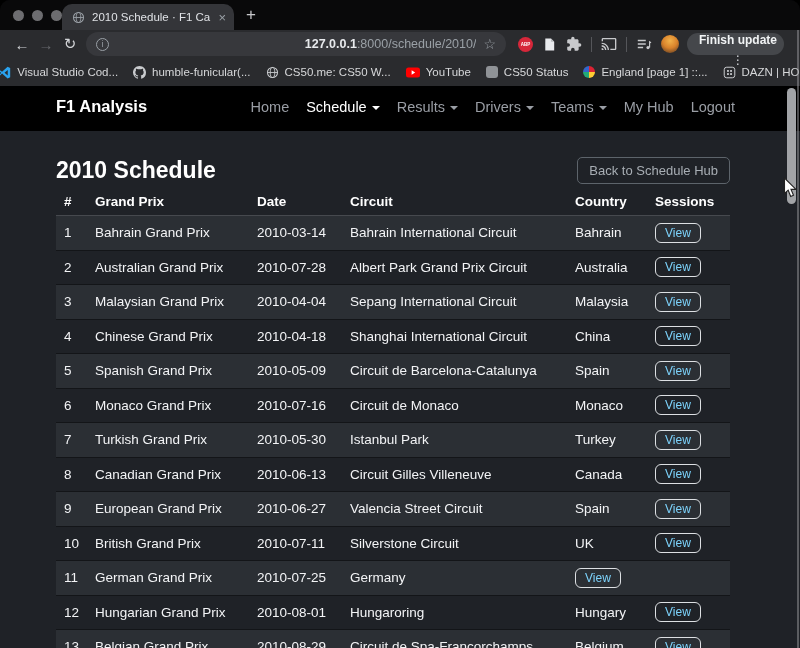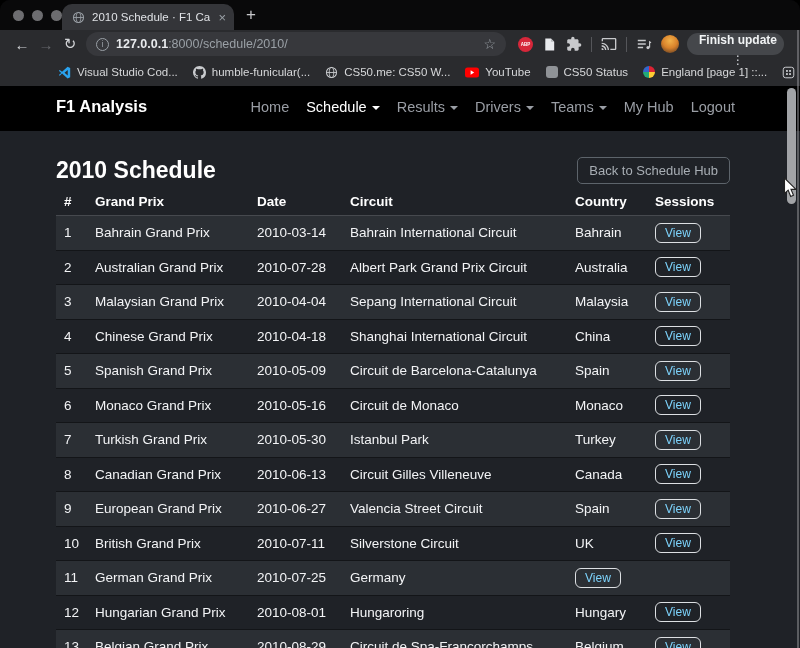--- a/index.html
+++ b/index.html
@@ -20,37 +20,37 @@
   .newtab { position:absolute; left:246px; top:4px; color:#c8c9cc; font-size:17px; line-height:22px; }
 
   
   .toolbar { height:28px; background:#2a2b2e; display:flex; align-items:center; padding:0 10px; }
   .nav-glyph { width:24px; text-align:center; font-size:15px; color:#d3d5d8; }
   .nav-glyph.disabled { color:#65676b; }
   .omnibox { flex:0 0 420px; height:24px; margin:0 6px 0 4px; background:#37383c;
     border-radius:12px; display:flex; align-items:center; padding:0 10px; gap:7px; }
   .info-badge { width:13px; height:13px; border:1.2px solid #9aa0a6; border-radius:50%;
     color:#9aa0a6; font-size:8.5px; line-height:11px; text-align:center; flex:0 0 auto; }
-  .url { font-size:12.5px; white-space:nowrap; overflow:hidden; flex:1; color:#9aa0a6; }
+  .url { font-size:12.5px; white-space:nowrap; overflow:hidden; flex:1; color:#9aa0a6;text-align:right; }
   .url b { color:#e8eaed; font-weight:600; }
   .star { color:#9aa0a6; font-size:14px; }
   .ext-cluster { display:flex; align-items:center; gap:9px; margin-left:6px; }
   .abp { width:15px; height:15px; border-radius:50%; background:#d6273a; color:#fff;
     font-size:4.5px; font-weight:bold; display:flex; align-items:center; justify-content:center; }
   .vsep { width:1px; height:15px; background:#55565a; }
   .avatar { width:18px; height:18px; border-radius:50%;
     background:radial-gradient(circle at 50% 32%, #f2b24a 0%, #d9822b 48%, #4a3222 100%); }
   .update-pill { height:22px; margin-left:8px; background:#45474b; border-radius:11px;
     display:flex; align-items:center; gap:6px; padding:0 7px 0 12px;flex-direction:column; }
   .update-pill .lbl { color:#f1f3f4; font-size:12px; font-weight:600; white-space:nowrap; }
   .update-pill .dots { color:#dadce0; font-size:12px; }
 
   
   .bookmarks { height:28px; background:#2a2b2e; display:flex; align-items:center;
-    padding:0 28px; gap:15px; }
+    padding:0 12px; gap:15px;justify-content:center; }
   .bm { display:flex; align-items:center; gap:6px; color:#d7d8da; font-size:11.5px; white-space:nowrap; }
   .bm svg, .bm .favbox { flex:0 0 auto; }
   .favbox { width:12px; height:12px; border-radius:3px; }
   .cs50status-fav { background:#8f9296; }
   .england-fav { background:conic-gradient(#d23 0 25%, #fc3 0 50%, #2a7 0 75%, #36c 0 100%); border-radius:50%; }
   .bm-spacer { flex:1; }
 
   
   .page { position:relative; height:562px; background:#1f2227; overflow:hidden; }
   .site-nav { height:45px; background:#000; display:flex; align-items:center; padding:0 65px 4px 56px; }
@@ -269,21 +269,21 @@
           <span>Spanish Grand Prix</span>
           <span>2010-05-09</span>
           <span>Circuit de Barcelona-Catalunya</span>
           <span>Spain</span>
           <span><button class="view-btn">View</button></span>
         </div>
 
         <div class="trow">
           <span>6</span>
           <span>Monaco Grand Prix</span>
-          <span>2010-05-16</span>
+          <span>2010-07-16</span>
           <span>Circuit de Monaco</span>
           <span>Monaco</span>
           <span><button class="view-btn">View</button></span>
         </div>
 
         <div class="trow striped">
           <span>7</span>
           <span>Turkish Grand Prix</span>
           <span>2010-05-30</span>
           <span>Istanbul Park</span>

